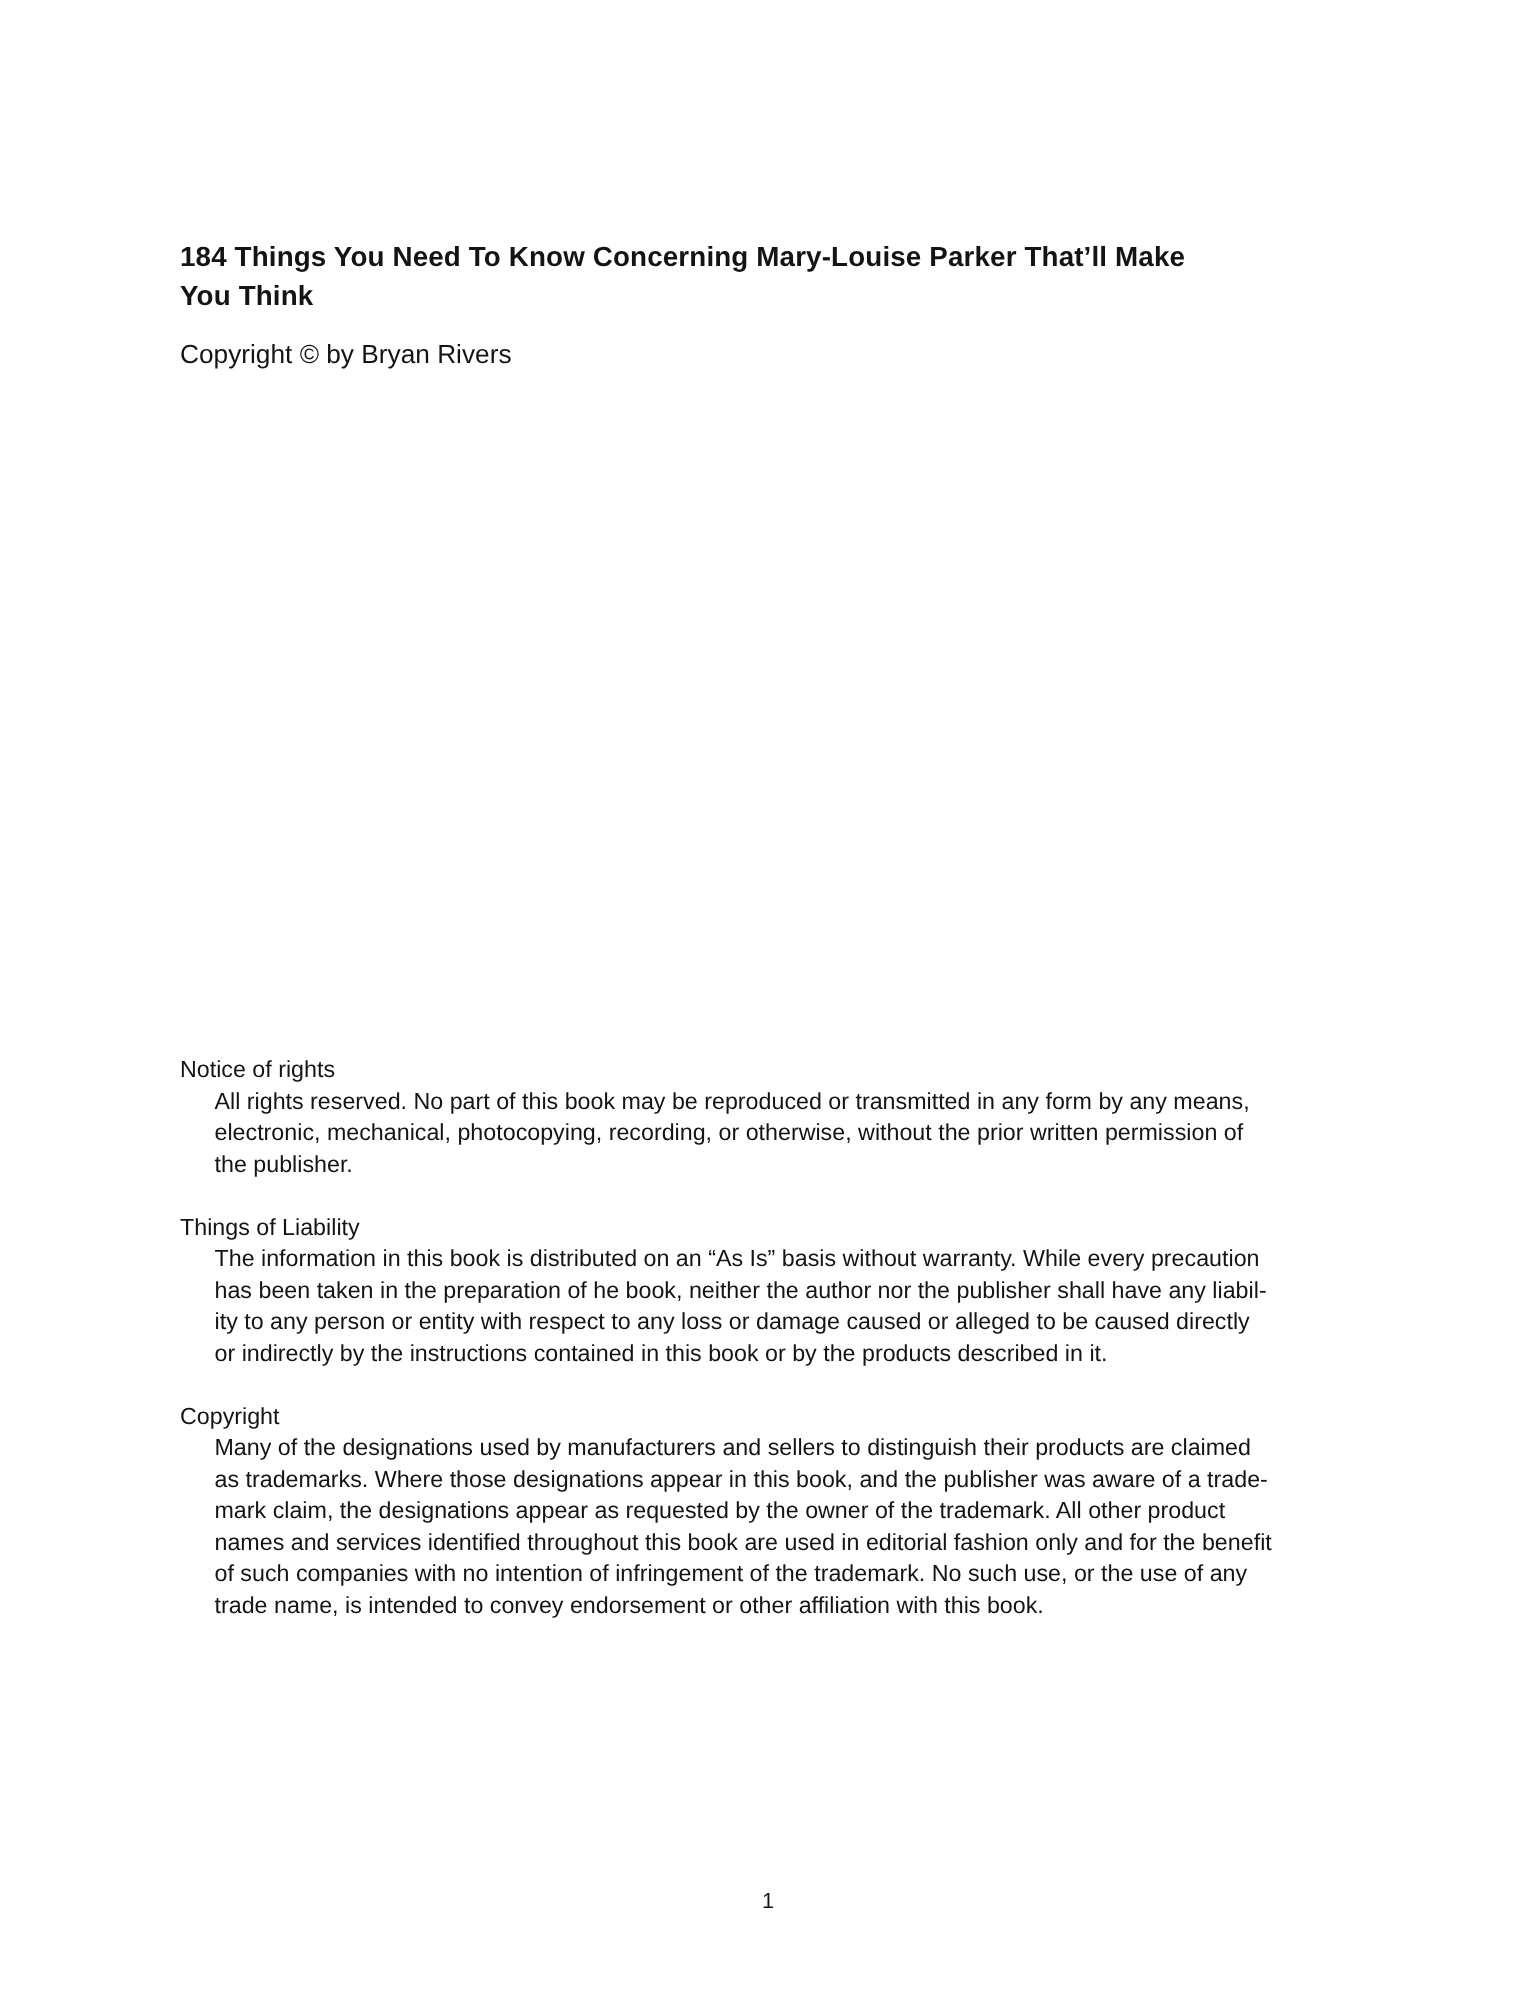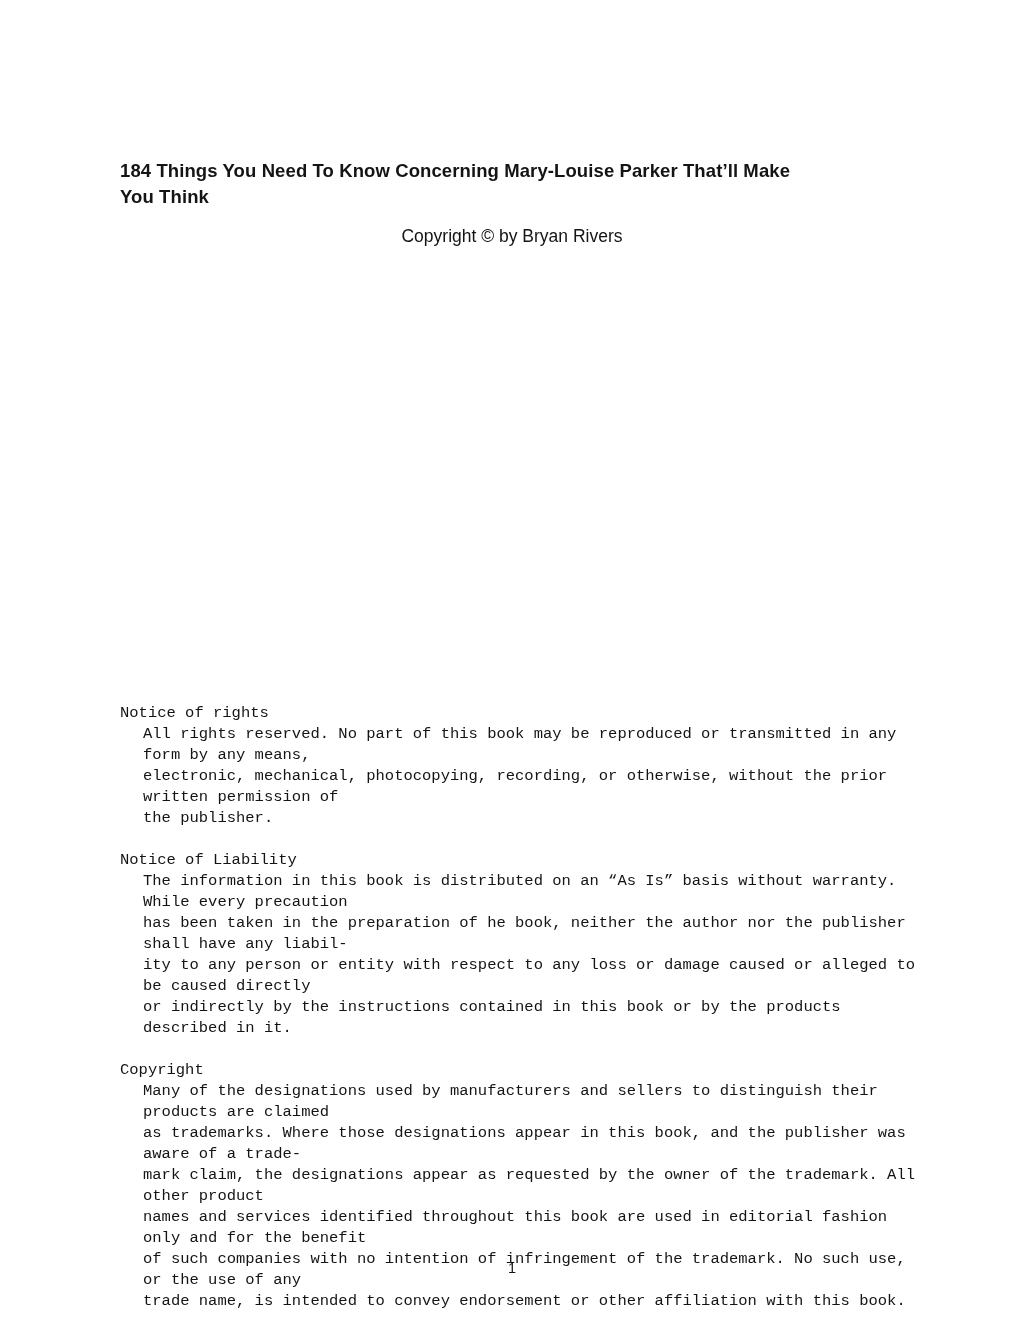--- a/index.html
+++ b/index.html
@@ -25,35 +25,33 @@
     font-weight: bold;
     line-height: 26px;
     white-space: pre-line;
     letter-spacing: 0.1px;
   }
   .copyright {
     position: absolute;
     left: 120px;
     top: 224px;
     width: 784px;
-    text-align: center;
     font-size: 17.5px;
     line-height: 24px;
   }
   .notices {
     position: absolute;
     left: 120px;
     top: 703px;
     width: 800px;
     font-size: 15.5px;
     line-height: 21px;
   }
   .section {
     margin-bottom: 21px;
-    font-family: Liberation Mono, monospace;
   }
   .section-heading {
     white-space: pre-line;
   }
   .section-body {
     white-space: pre-line;
     margin-left: 23px;
   }
   .page-number {
     position: absolute;
@@ -78,21 +76,21 @@
   <div class="notices">
 
     <div class="section">
       <div class="section-heading">Notice of rights</div>
       <div class="section-body">All rights reserved. No part of this book may be reproduced or transmitted in any form by any means,
 electronic, mechanical, photocopying, recording, or otherwise, without the prior written permission of
 the publisher.</div>
     </div>
 
     <div class="section">
-      <div class="section-heading">Notice of Liability</div>
+      <div class="section-heading">Things of Liability</div>
       <div class="section-body">The information in this book is distributed on an “As Is” basis without warranty. While every precaution
 has been taken in the preparation of he book, neither the author nor the publisher shall have any liabil-
 ity to any person or entity with respect to any loss or damage caused or alleged to be caused directly
 or indirectly by the instructions contained in this book or by the products described in it.</div>
     </div>
 
     <div class="section">
       <div class="section-heading">Copyright</div>
       <div class="section-body">Many of the designations used by manufacturers and sellers to distinguish their products are claimed
 as trademarks. Where those designations appear in this book, and the publisher was aware of a trade-

